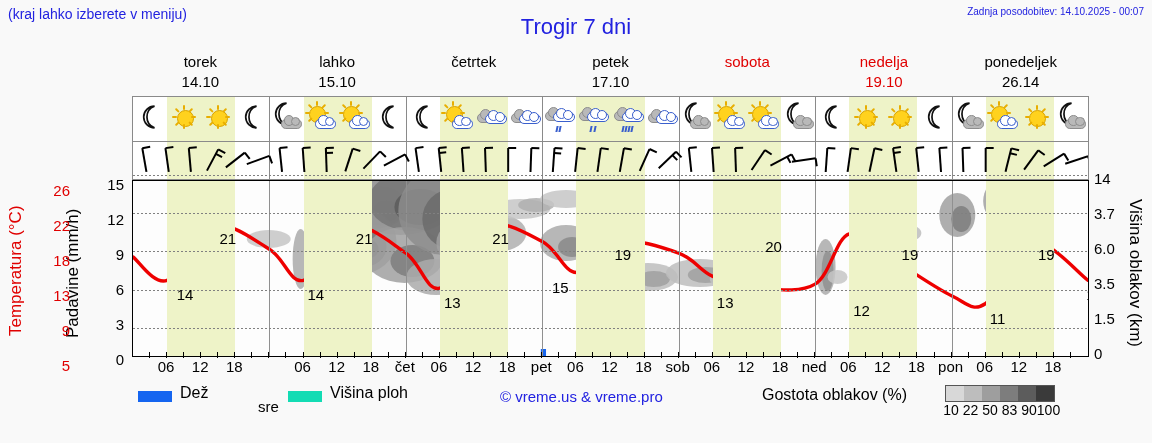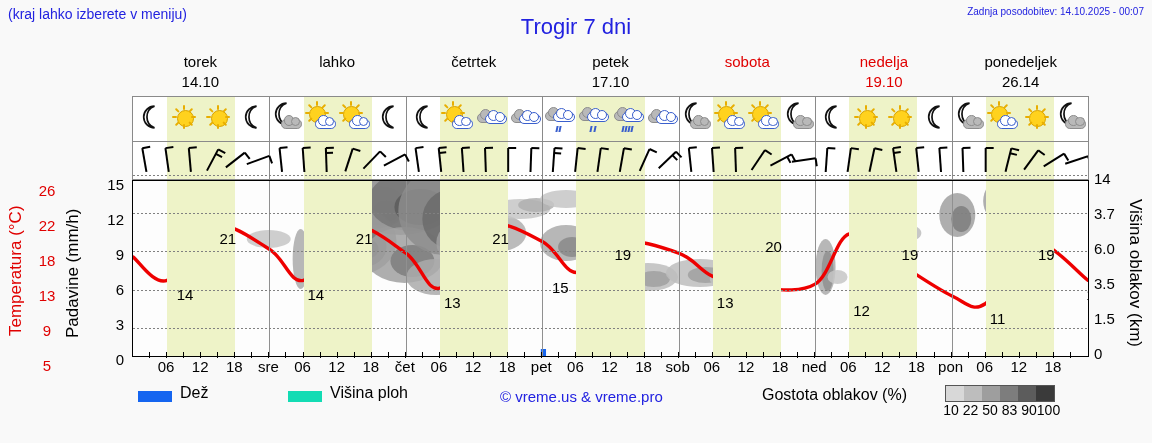--- a/index.html
+++ b/index.html
@@ -52,21 +52,21 @@
 
   
   #xaxis{left:132px;top:358px;width:957px;height:20px;}
   .xlab{position:absolute;top:0;font-size:15px;color:#000;transform:translateX(-50%);white-space:nowrap;}
   .xtick{position:absolute;top:-6px;width:1px;height:6px;background:#000;}
 
   
   #temp-axis-title{left:4px;top:176px;width:24px;height:190px;
       font-size:17px;color:#e00000;writing-mode:vertical-rl;transform:rotate(180deg);
       display:flex;align-items:center;justify-content:center;white-space:nowrap;}
-  .tval{position:absolute;left:34px;font-size:15px;color:#e00000;text-align:center;width:26px;}
+  .tval{position:absolute;left:44px;font-size:15px;color:#e00000;text-align:right;width:26px;}
   #prec-axis-title{left:60px;top:176px;width:26px;height:195px;
       font-size:17px;color:#000;writing-mode:vertical-rl;transform:rotate(180deg);
       display:flex;align-items:center;justify-content:center;white-space:nowrap;}
   .pval{position:absolute;left:100px;font-size:15px;color:#000;text-align:right;width:24px;}
   
   .cval{position:absolute;left:1094px;font-size:15px;color:#000;text-align:left;width:38px;}
   #cloud-axis-title{left:1122px;top:176px;width:26px;height:195px;
       font-size:17px;color:#000;writing-mode:vertical-rl;
       display:flex;align-items:center;justify-content:center;white-space:nowrap;}
 
@@ -88,20 +88,21 @@
 <div class="abs" id="hdr-title">Trogir 7 dni</div>
 <div class="abs" id="hdr-right">Zadnja posodobitev: 14.10.2025 - 00:07</div>
 
 <div class="abs" id="day-strip">
     <div class="day-cell">
       <div>torek</div>
       <div>14.10</div>
     </div>
     <div class="day-cell">
       <div>lahko</div>
+      <div>15.10</div>
     </div>
     <div class="day-cell">
       <div>četrtek</div>
     </div>
     <div class="day-cell">
       <div>petek</div>
       <div>17.10</div>
     </div>
     <div class="day-cell weekend">
       <div>sobota</div>
@@ -758,21 +759,21 @@
         <rect x="484.5636904761904" y="110.83333333333334" width="5.2" height="64.16666666666666" fill="#1565f0"></rect>
         <rect x="489.67976190476185" y="145.83333333333334" width="5.2" height="29.166666666666664" fill="#1565f0"></rect>
       </g>
     </svg>
 <div class="band" style="left: 34.1071px; width: 68.2143px;"></div><div class="band" style="left: 170.536px; width: 68.2143px;"></div><div class="band" style="left: 306.964px; width: 68.2143px;"></div><div class="band" style="left: 443.393px; width: 68.2143px;"></div><div class="band" style="left: 579.821px; width: 68.2143px;"></div><div class="band" style="left: 716.25px; width: 68.2143px;"></div><div class="band" style="left: 852.679px; width: 68.2143px;"></div><div class="vgrid" style="left: 136.429px;"></div><div class="vgrid" style="left: 272.857px;"></div><div class="vgrid" style="left: 409.286px;"></div><div class="vgrid" style="left: 545.714px;"></div><div class="vgrid" style="left: 682.143px;"></div><div class="vgrid" style="left: 818.571px;"></div><div class="hgrid" style="top: 31.5px;"></div><div class="hgrid" style="top: 70px;"></div><div class="hgrid" style="top: 108.5px;"></div><div class="hgrid" style="top: 147px;"></div><div class="tlab" style="left: 43.7917px; top: 105.25px;">14</div><div class="tlab" style="left: 86.4256px; top: 49px;">21</div><div class="tlab" style="left: 174.536px; top: 105.25px;">14</div><div class="tlab" style="left: 222.854px; top: 49px;">21</div><div class="tlab" style="left: 310.964px; top: 113px;">13</div><div class="tlab" style="left: 359.283px; top: 49px;">21</div><div class="tlab" style="left: 418.97px; top: 97.5px;">15</div><div class="tlab" style="left: 481.5px; top: 64.5px;">19</div><div class="tlab" style="left: 583.821px; top: 113px;">13</div><div class="tlab" style="left: 632.14px; top: 56.75px;">20</div><div class="tlab" style="left: 720.25px; top: 120.75px;">12</div><div class="tlab" style="left: 768.568px; top: 64.5px;">19</div><div class="tlab" style="left: 856.679px; top: 128.5px;">11</div><div class="tlab" style="left: 904.997px; top: 64.5px;">19</div><div class="tlab" style="left: 953.315px; top: 105.25px;">14</div></div>
 
 <div class="abs" id="xaxis">
     <div class="xlab" style="left: 34.1071px;">06</div>
     <div class="xlab" style="left: 68.2143px;">12</div>
     <div class="xlab" style="left: 102.321px;">18</div>
-    <div class="xlab" style="left: 136.429px;">sre</div>
+    <div class="xlab" style="left: 136.429px; margin-top: 40px;">sre</div>
     <div class="xlab" style="left: 170.536px;">06</div>
     <div class="xlab" style="left: 204.643px;">12</div>
     <div class="xlab" style="left: 238.75px;">18</div>
     <div class="xlab" style="left: 272.857px;">čet</div>
     <div class="xlab" style="left: 306.964px;">06</div>
     <div class="xlab" style="left: 341.071px;">12</div>
     <div class="xlab" style="left: 375.179px;">18</div>
     <div class="xlab" style="left: 409.286px;">pet</div>
     <div class="xlab" style="left: 443.393px;">06</div>
     <div class="xlab" style="left: 477.5px;">12</div>

